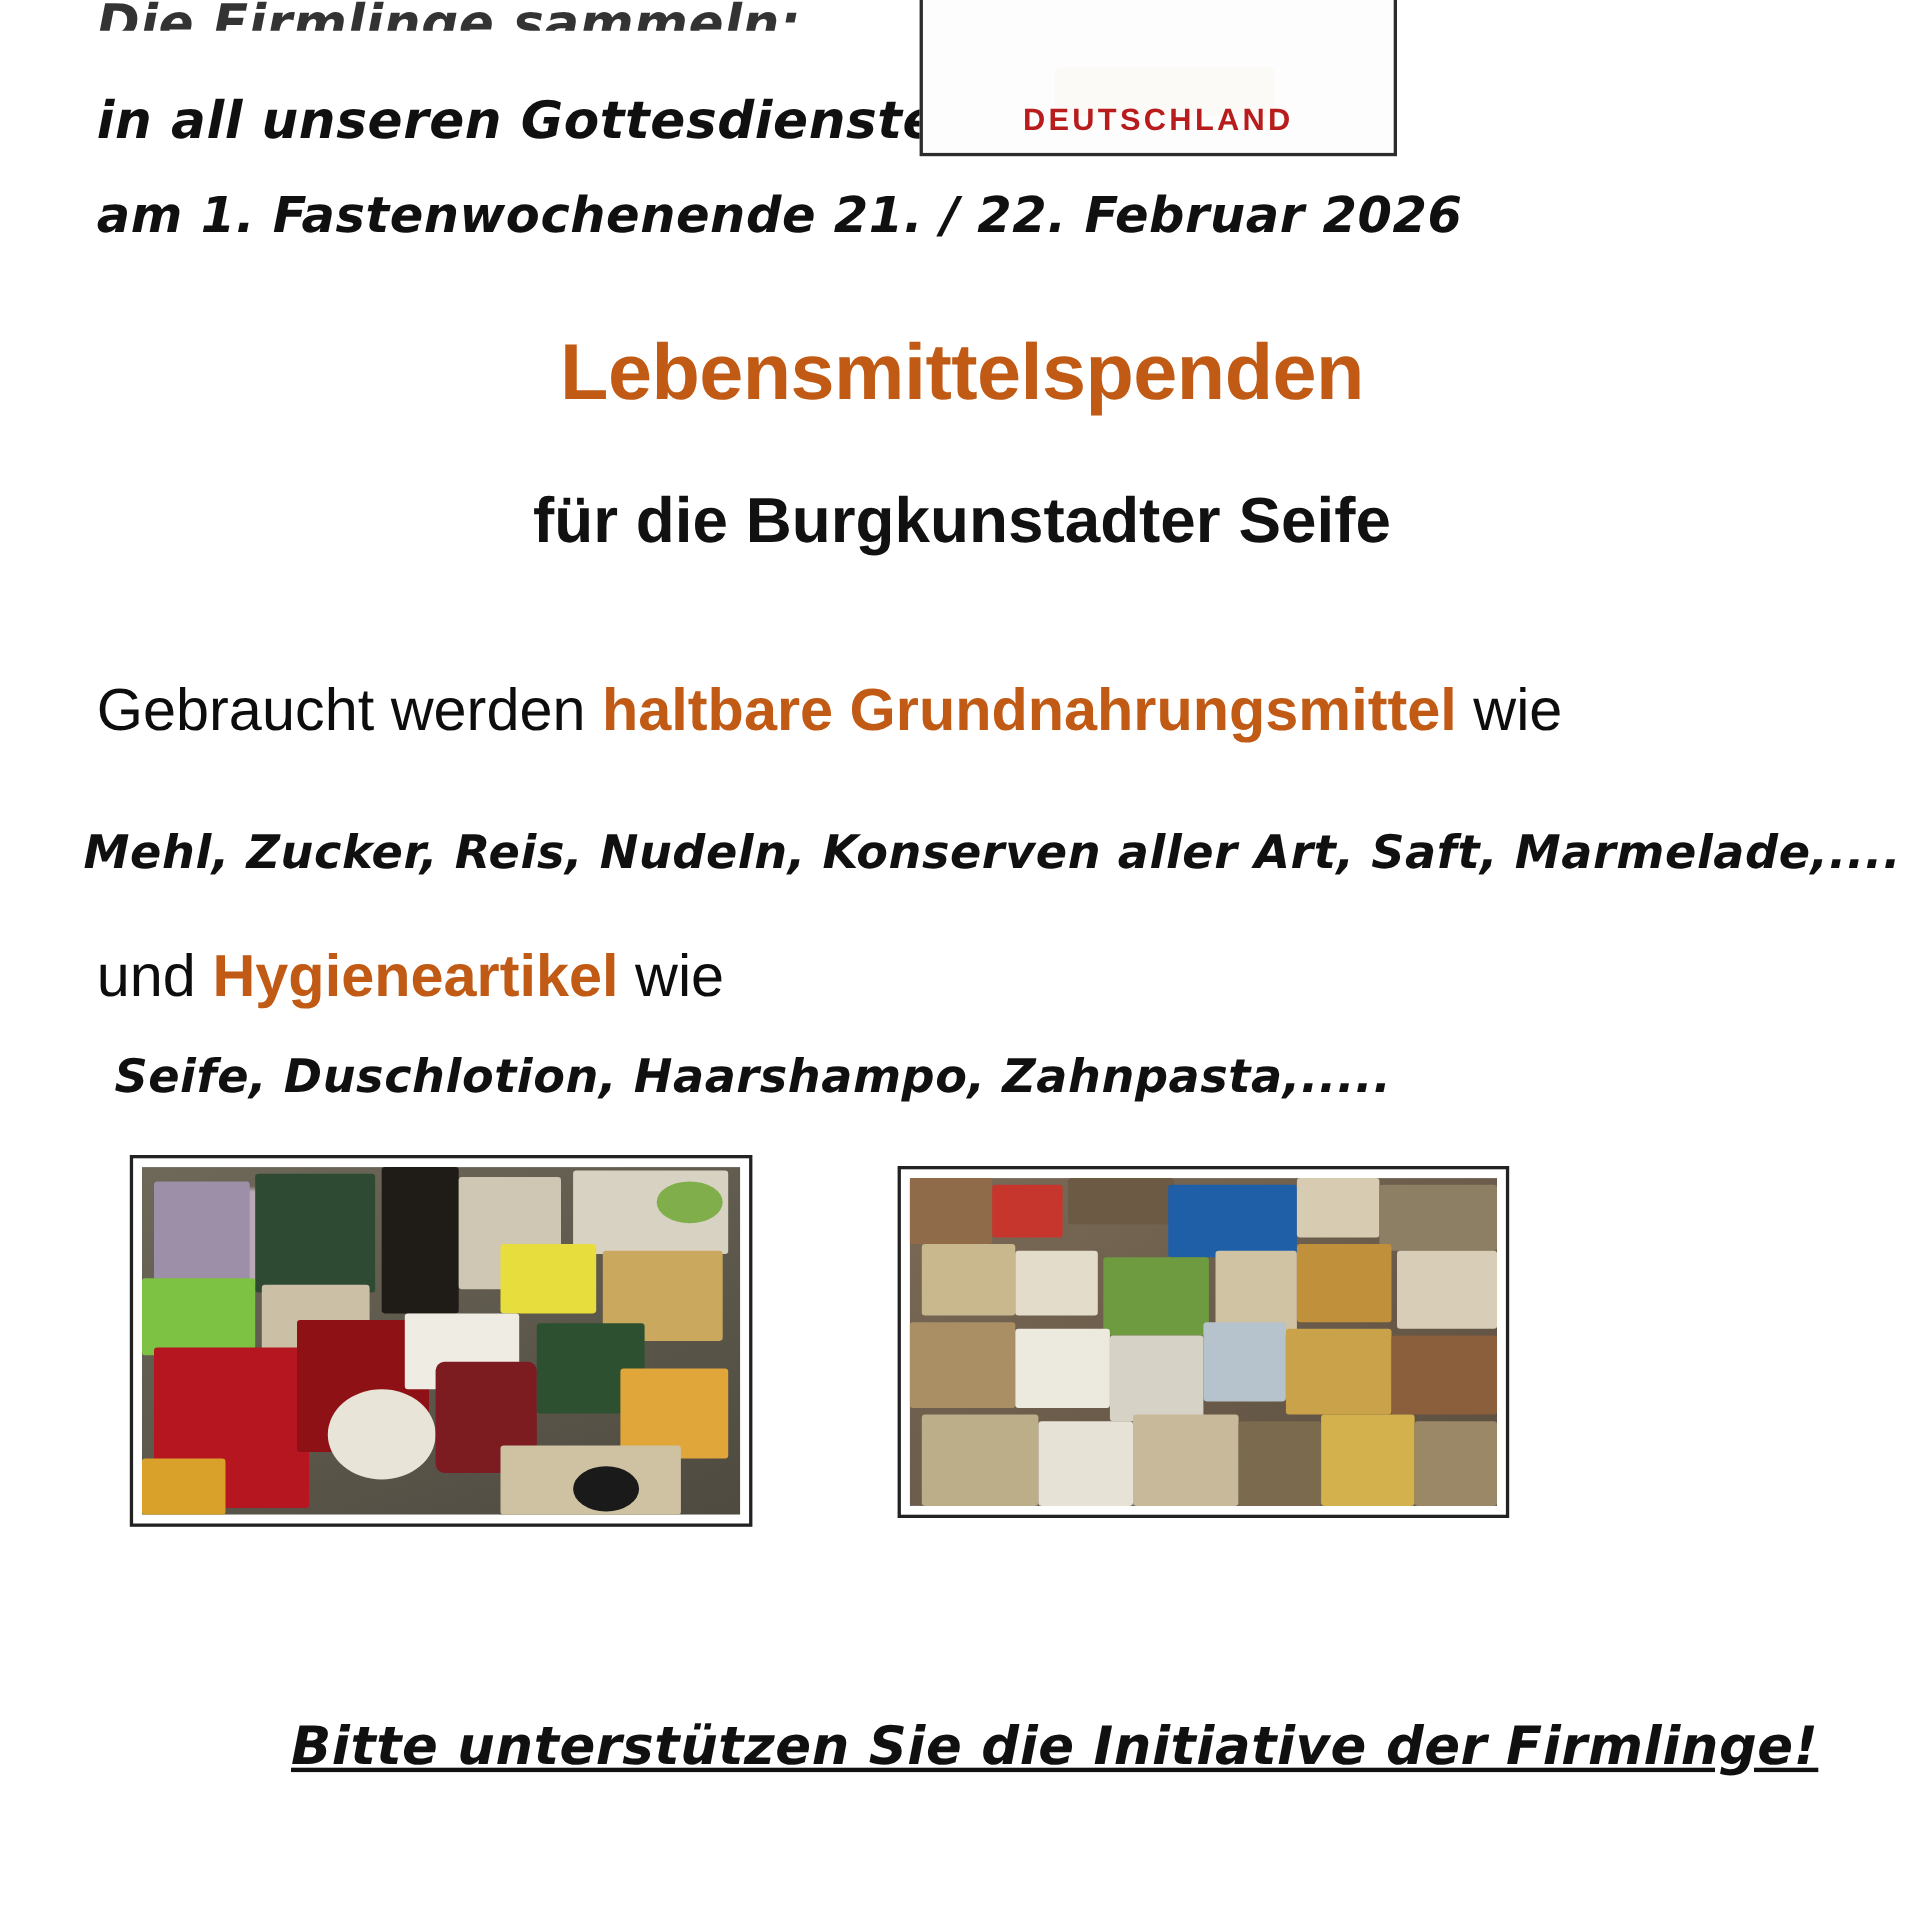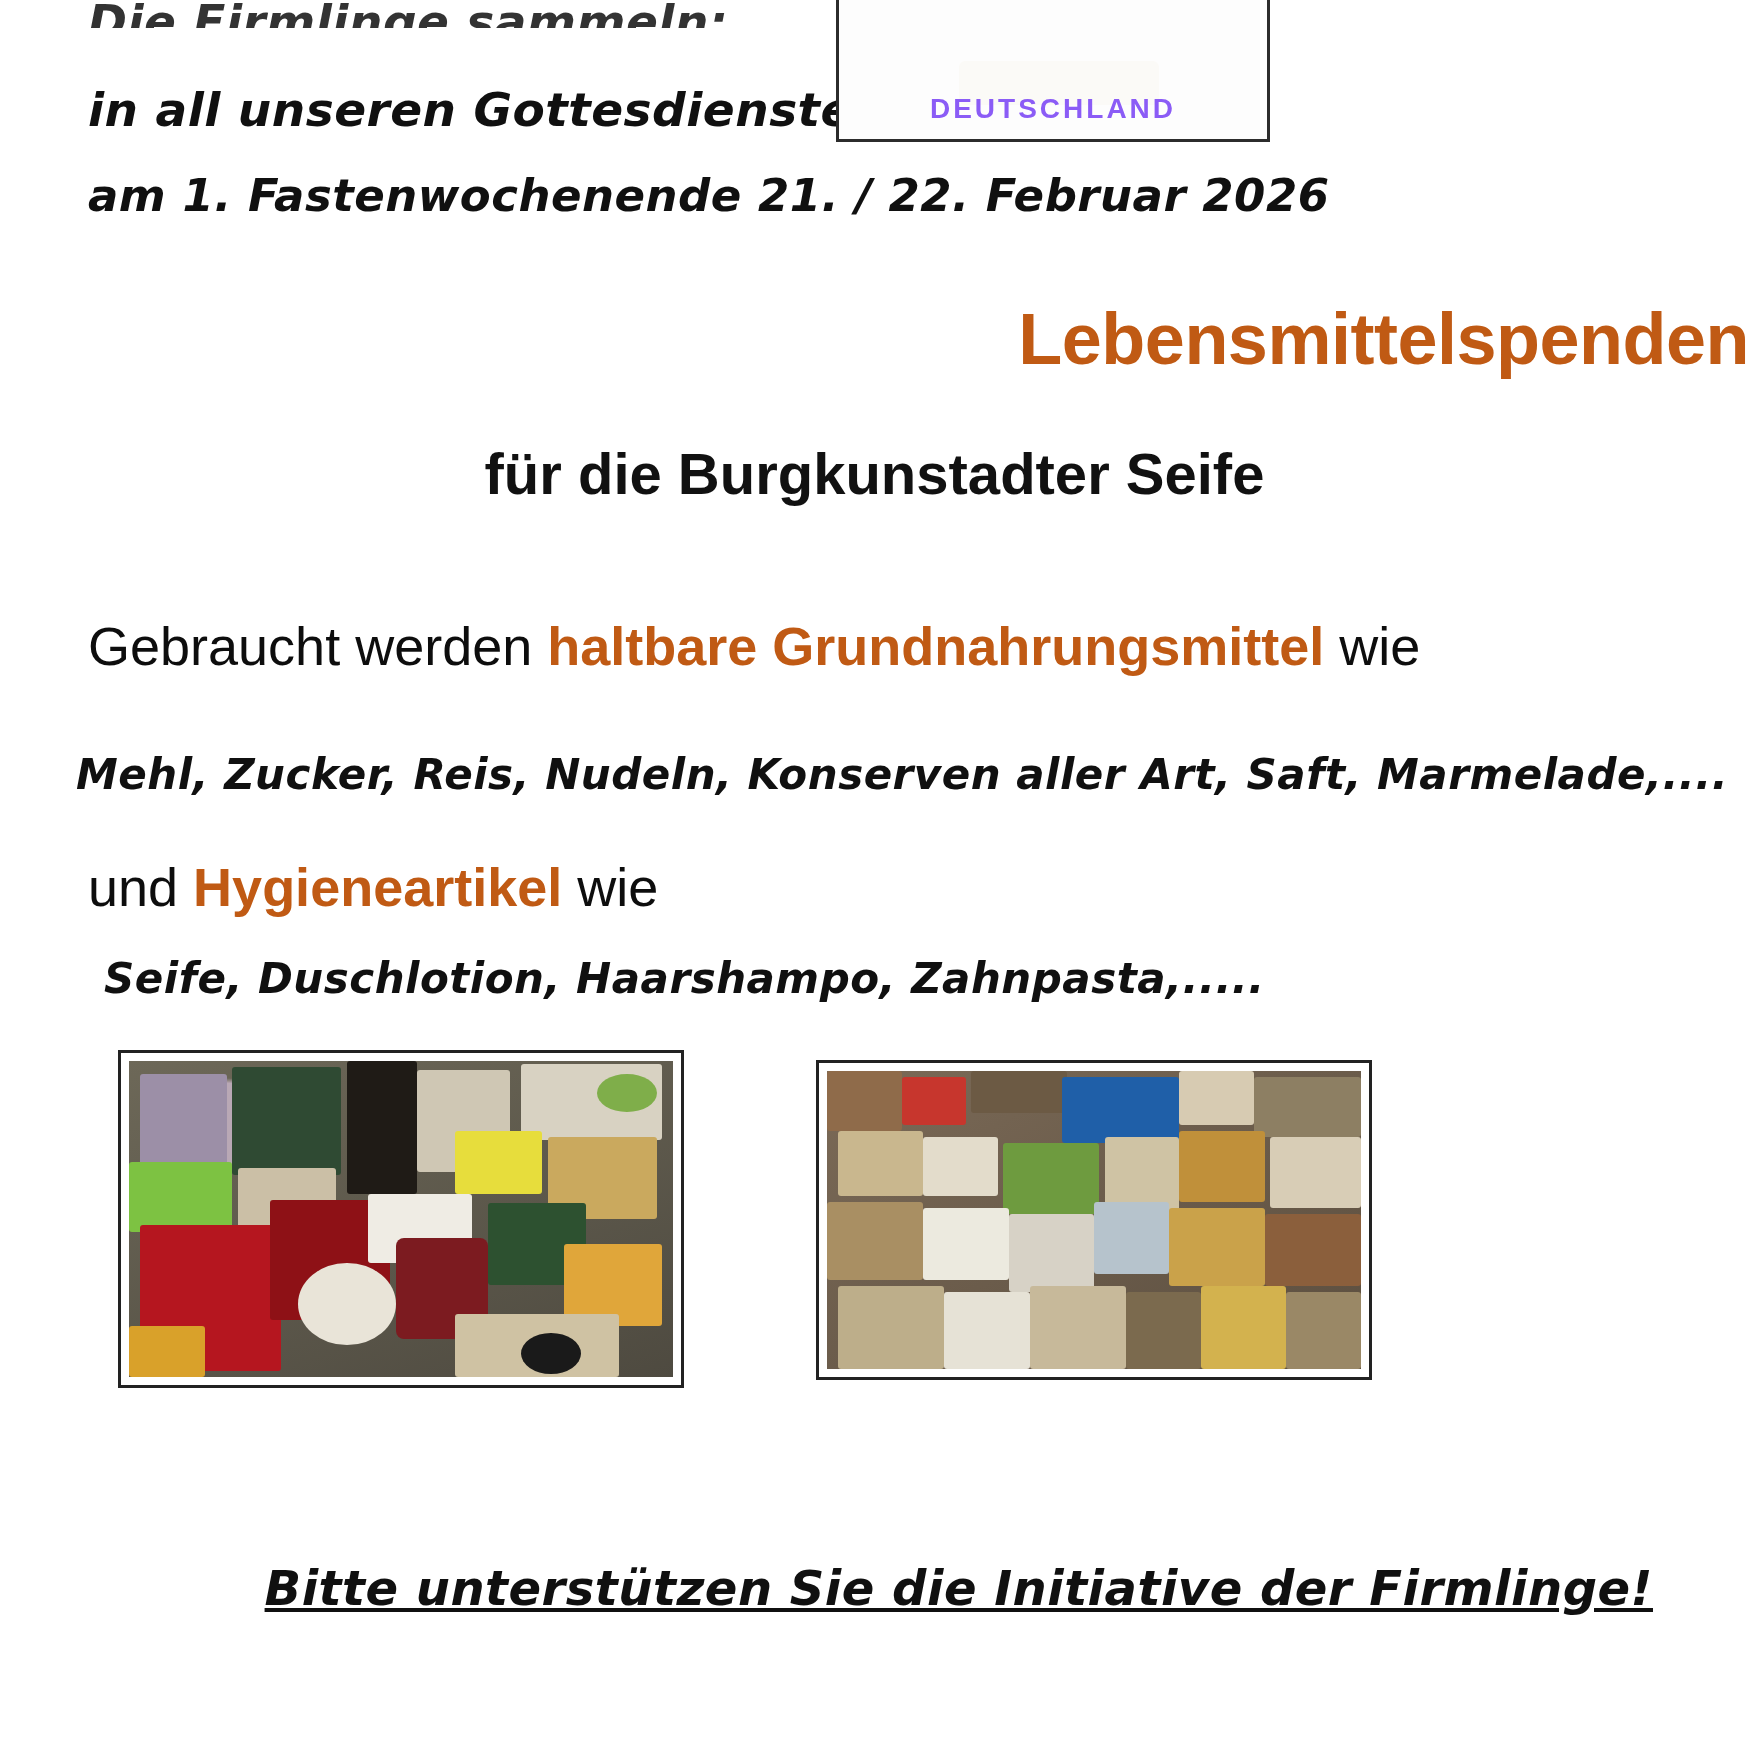--- a/index.html
+++ b/index.html
@@ -75,39 +75,39 @@
     left: 0;
     right: 0;
     bottom: 14px;
     text-align: center;
   }
   .logo-word {
     font-family: "Liberation Sans", sans-serif;
     font-weight: 700;
     font-size: 28px;
     letter-spacing: 3px;
-    color: #8b5cf6;
+    color: #b91c1c;
   }
   .logo-blob {
     position: absolute;
     left: 120px;
     bottom: 34px;
     width: 200px;
     height: 44px;
     background: #fbfaf7;
     border-radius: 6px;
   }
 
   
   .headline-main {
     position: absolute;
     left: 0;
     right: 0;
     top: 278px;
-    text-align: right;
+    text-align: center;
     font-family: "Liberation Sans", sans-serif;
     font-weight: 700;
     font-size: 72px;
     color: #c05a14;
     letter-spacing: -0.5px;
   }
   .headline-sub {
     position: absolute;
     left: 0;
     right: 0;

